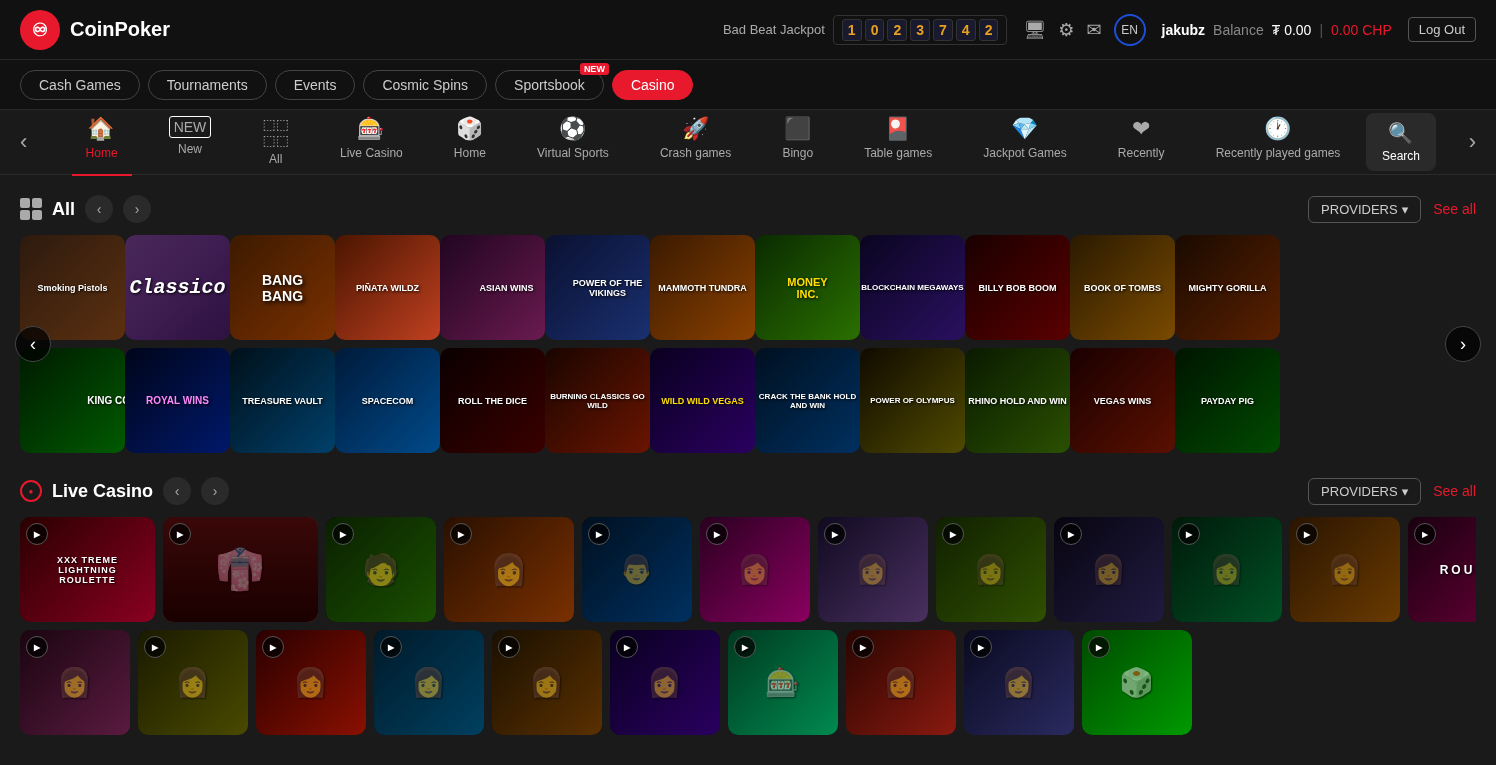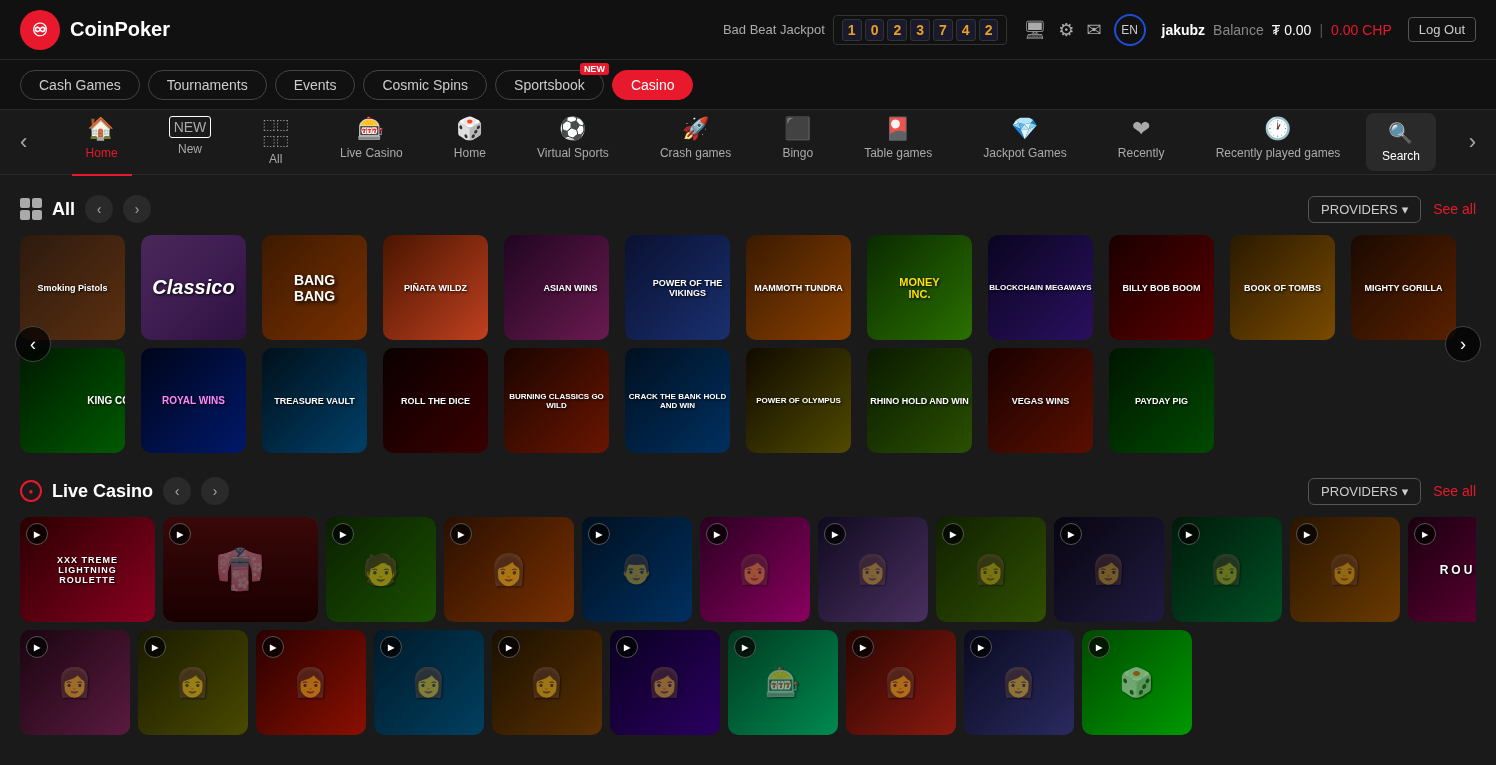--- a/index.html
+++ b/index.html
@@ -270,21 +270,21 @@
     .see-all-link {
       color: #e8192c;
       text-decoration: none;
       font-size: 14px;
       cursor: pointer;
     }
 
     
     .games-grid {
       display: flex;
-      gap: 16px;
+      gap: 0;
       overflow: hidden;
       position: relative;
     }
     .game-card {
       width: 105px;
       height: 105px;
       border-radius: 10px;
       overflow: hidden;
       flex-shrink: 0;
       position: relative;
@@ -596,21 +596,21 @@
     <div style="position:relative;">
       <button class="scroll-arrow left">‹</button>
       <div class="two-rows">
 
         <div class="games-grid">
           <div class="game-card g-smoking">
             <div class="game-card-inner" style="font-size:9px;padding:4px;">Smoking Pistols</div>
           </div>
           <div class="game-card g-classico">
             <div class="game-card-inner" style="font-size:9px;padding:4px;background:linear-gradient(135deg,rgba(180,100,220,0.3),rgba(0,0,0,0.5));">
-              <span style="font-style:italic;font-size:20px;font-family:Liberation Sans, sans-serif;">Classico</span>
+              <span style="font-style:italic;font-size:20px;font-family:Liberation Mono, monospace;">Classico</span>
             </div>
           </div>
           <div class="game-card g-bangbang">
             <div class="game-card-inner" style="font-size:14px;font-weight:900;text-shadow:2px 2px 4px #000;">BANG<br>BANG</div>
           </div>
           <div class="game-card g-pinatawildz">
             <div class="game-card-inner" style="font-size:9px;">PIÑATA WILDZ</div>
           </div>
           <div class="game-card g-asianwins">
             <div class="game-card-inner" style="font-size:9px;">ASIAN WINS</div>
@@ -641,25 +641,31 @@
         <div class="games-grid">
           <div class="game-card g-kingcobra">
             <div class="game-card-inner" style="font-size:10px;margin-left:47px;">KING COBRA</div>
           </div>
           <div class="game-card g-royalwins">
             <div class="game-card-inner" style="font-size:10px;color:#ff88ff;">ROYAL WINS</div>
           </div>
           <div class="game-card g-treasurevault">
             <div class="game-card-inner" style="font-size:9px;">TREASURE VAULT</div>
           </div>
+          <div class="game-card g-spacecoms">
+            <div class="game-card-inner" style="font-size:9px;">SPACECOM</div>
+          </div>
           <div class="game-card g-rolldice">
             <div class="game-card-inner" style="font-size:9px;">ROLL THE DICE</div>
           </div>
           <div class="game-card g-burningclassics">
             <div class="game-card-inner" style="font-size:8px;">BURNING CLASSICS GO WILD</div>
+          </div>
+          <div class="game-card g-wildvegaswild">
+            <div class="game-card-inner" style="font-size:9px;color:#ffdd00;">WILD WILD VEGAS</div>
           </div>
           <div class="game-card g-crackbank">
             <div class="game-card-inner" style="font-size:8px;">CRACK THE BANK HOLD AND WIN</div>
           </div>
           <div class="game-card g-powerofolympus">
             <div class="game-card-inner" style="font-size:8px;">POWER OF OLYMPUS</div>
           </div>
           <div class="game-card g-rhino">
             <div class="game-card-inner" style="font-size:9px;">RHINO HOLD AND WIN</div>
           </div>

